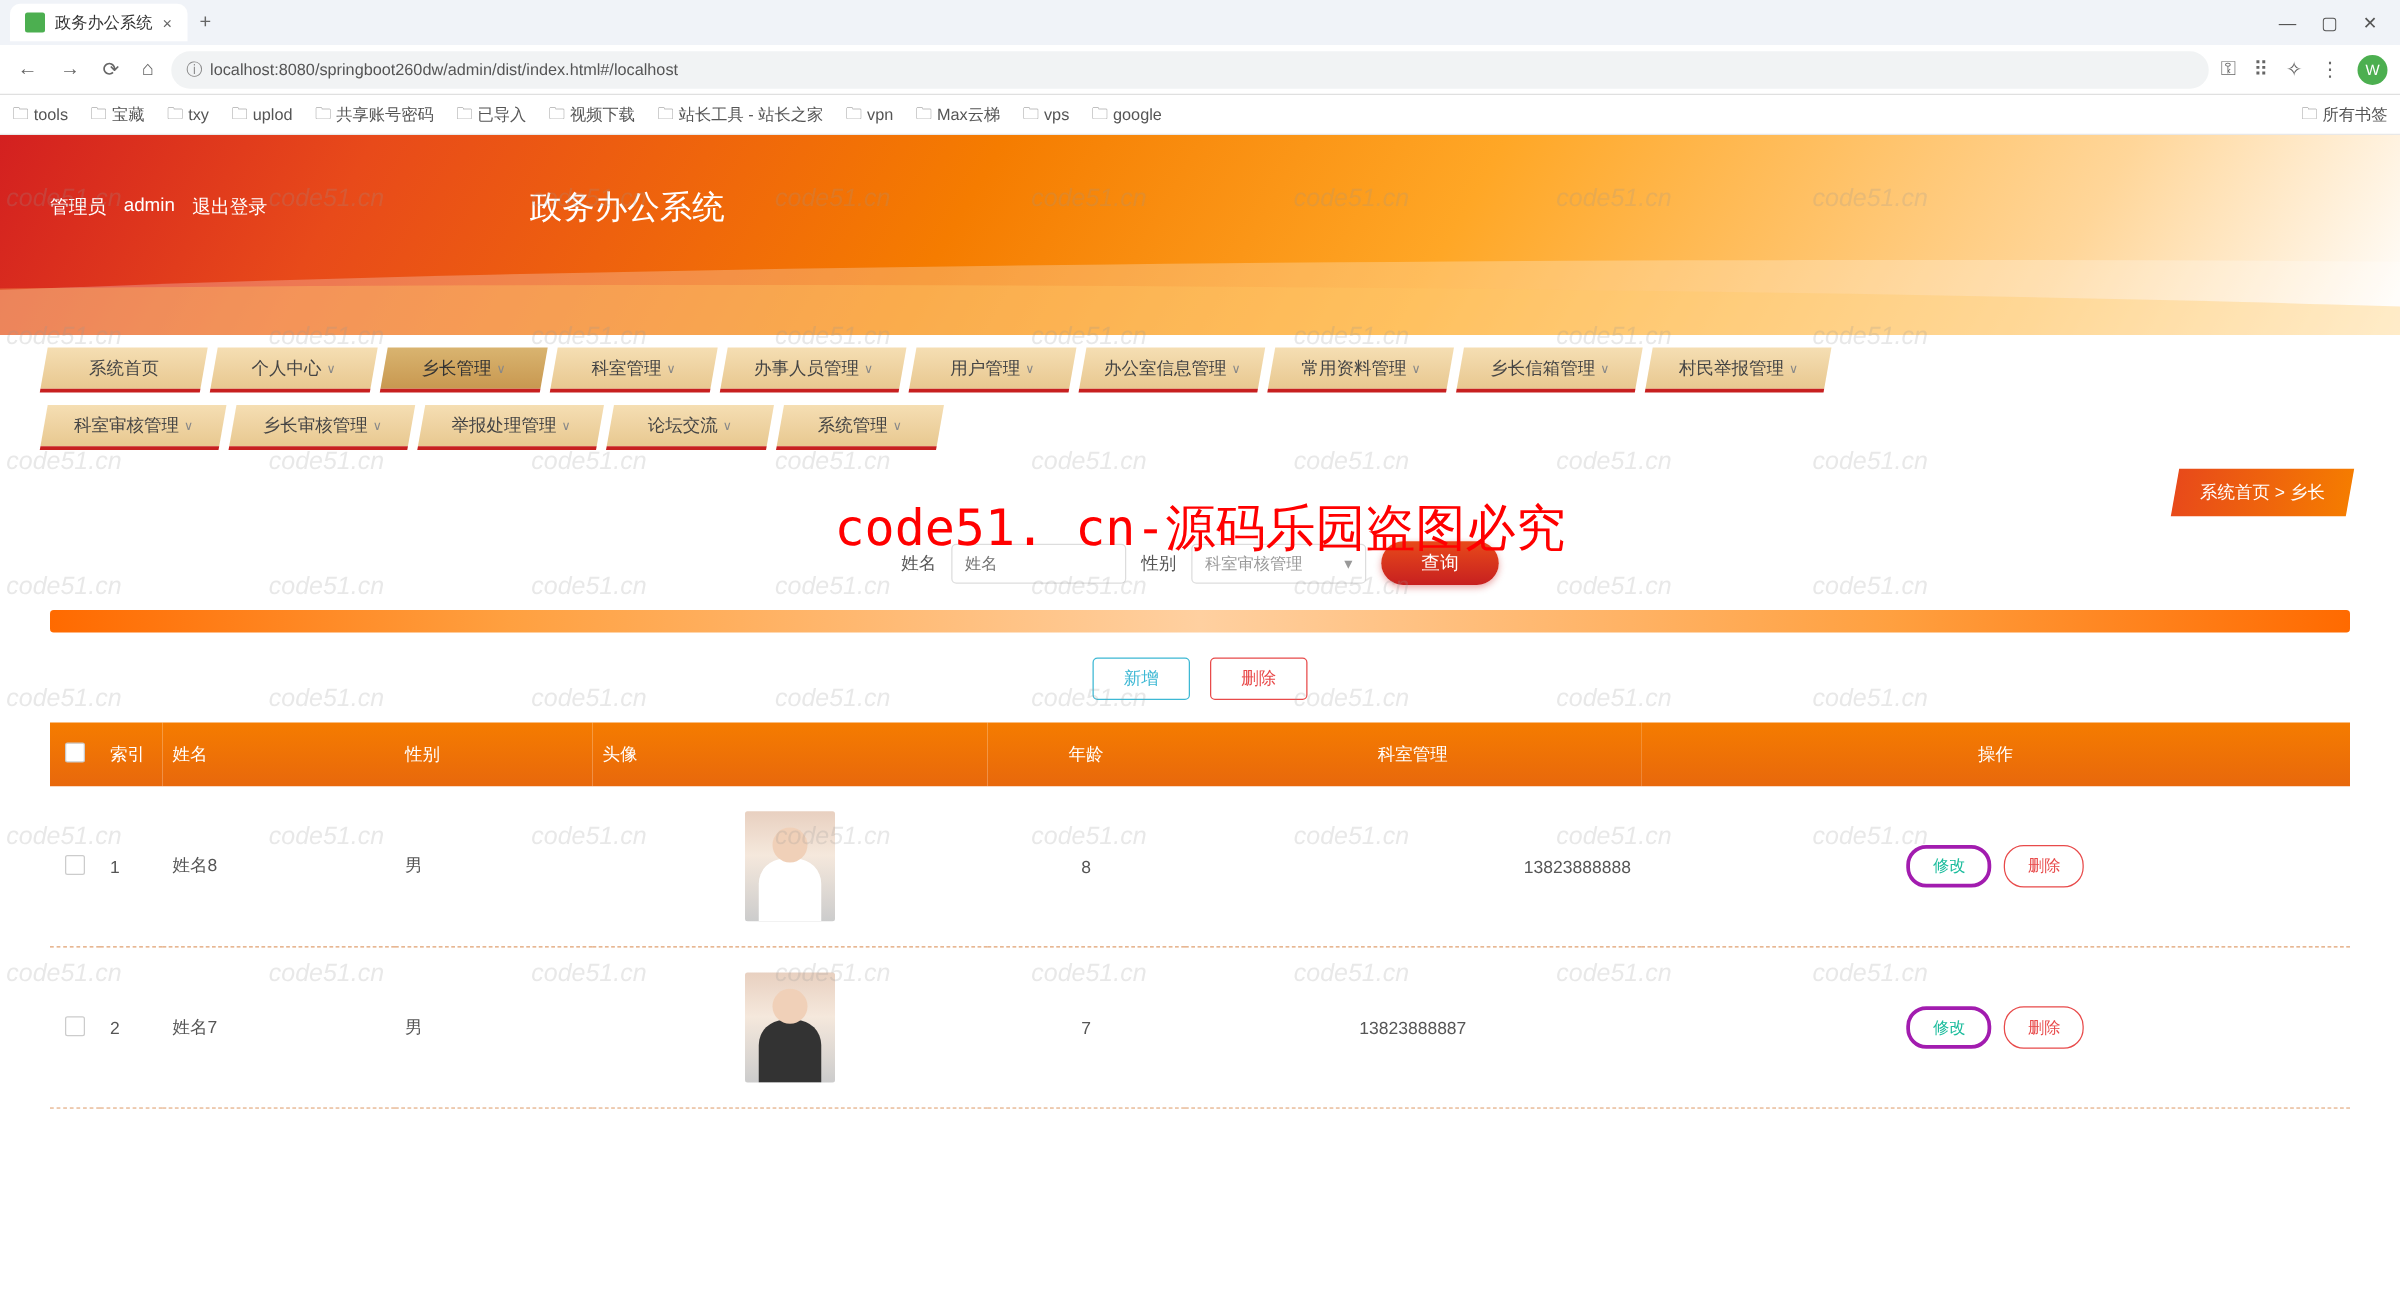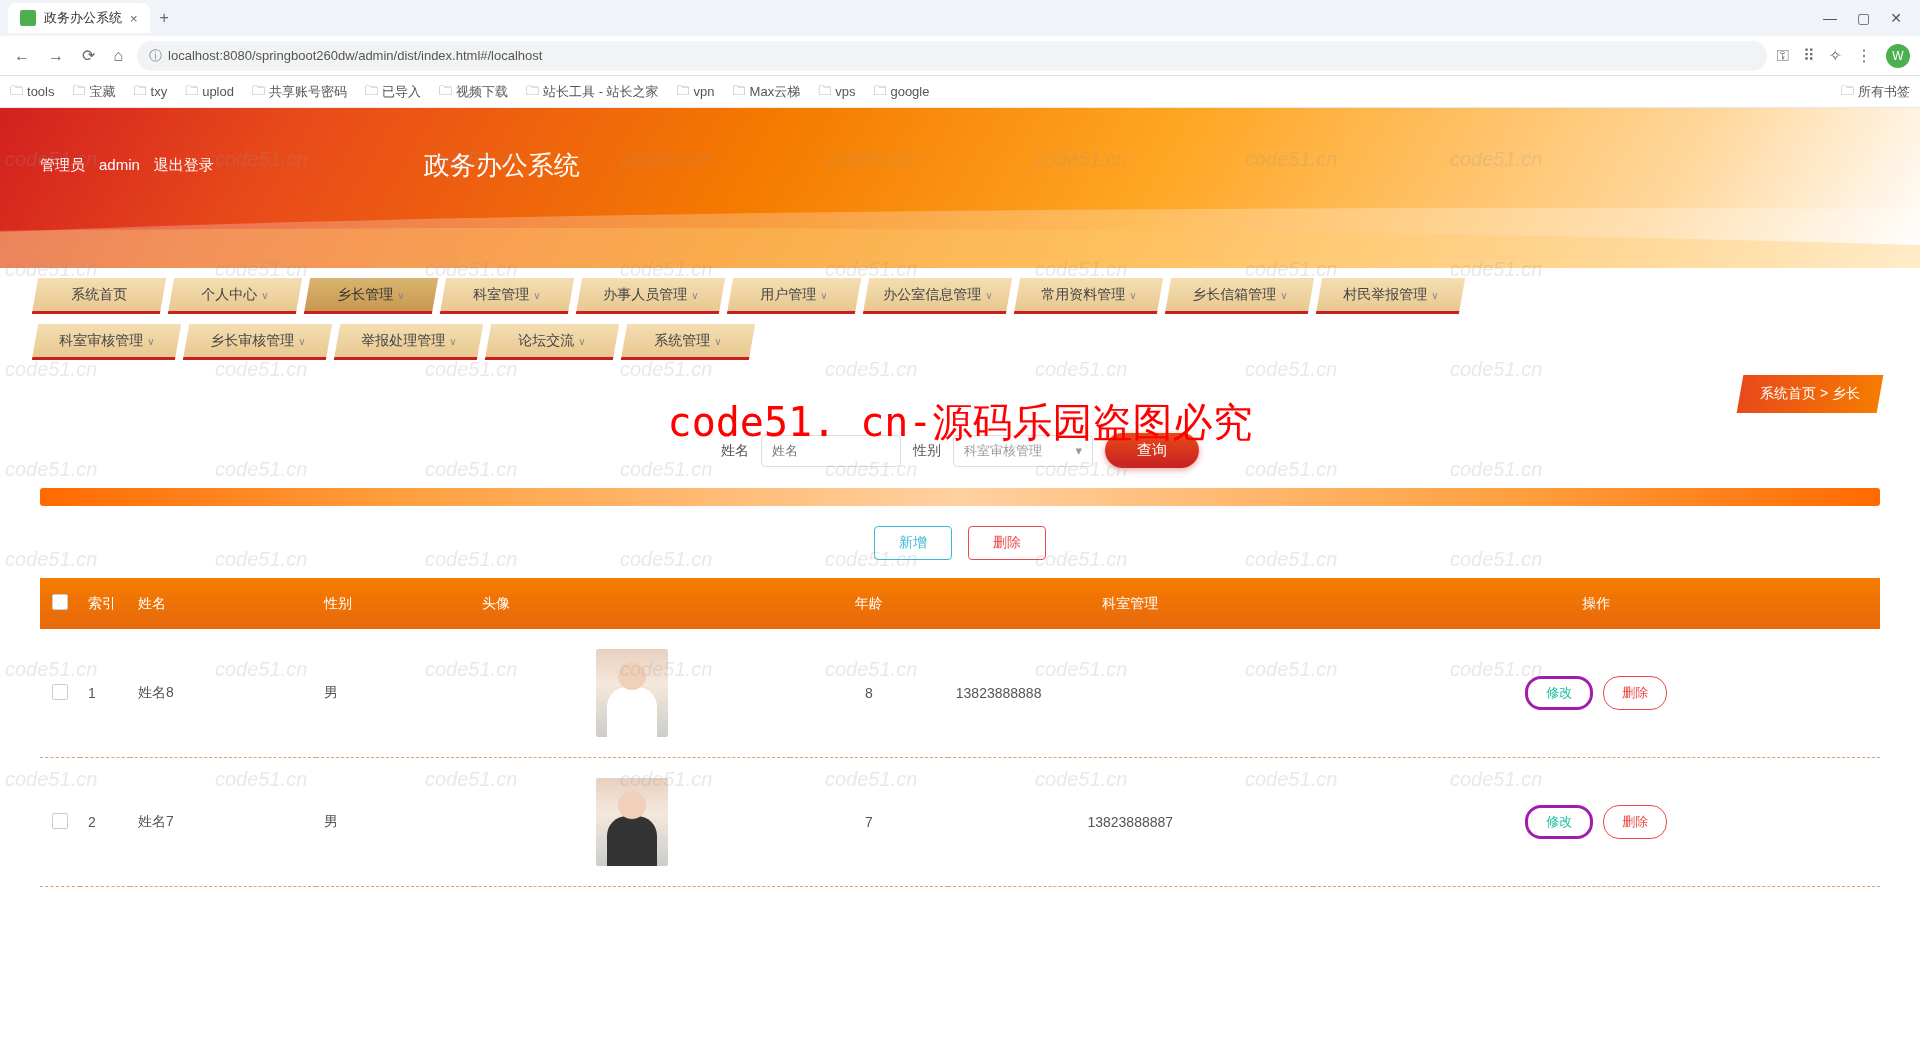--- a/index.html
+++ b/index.html
@@ -311,21 +311,21 @@
     <tbody id="tbody">
         <tr>
           <td><span class="chk"></span></td>
           <td>1</td>
           <td>姓名8</td>
           <td>男</td>
           <td style="text-align:center">
             <span class="avatar-img female"></span>
           </td>
           <td style="text-align:center">8</td>
-          <td style="text-align:left">13823888888</td>
+          <td style="text-align:right">13823888888</td>
           <td>
             <div class="row-actions">
               <button class="btn-edit">修改</button>
               <button class="btn-del">删除</button>
             </div>
           </td>
         </tr>
         <tr>
           <td><span class="chk"></span></td>
           <td>2</td>

